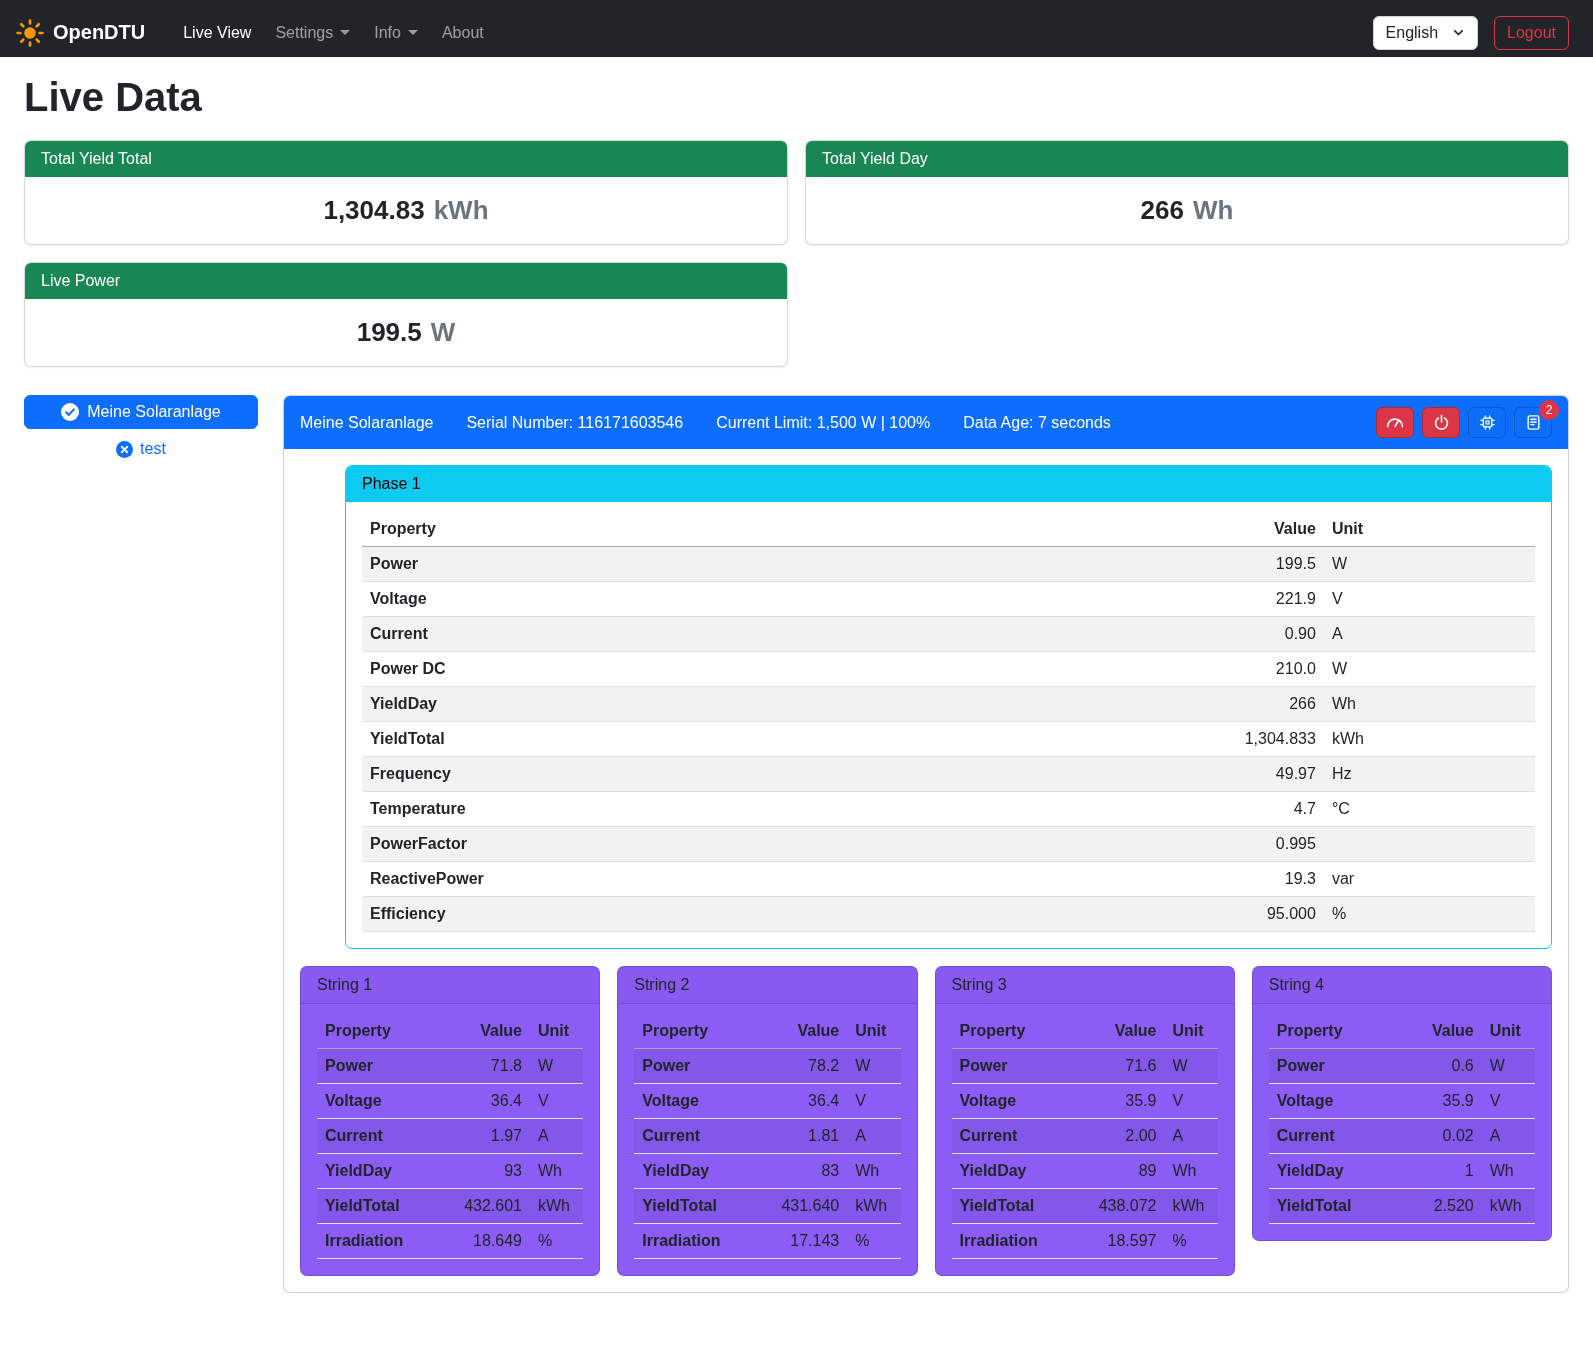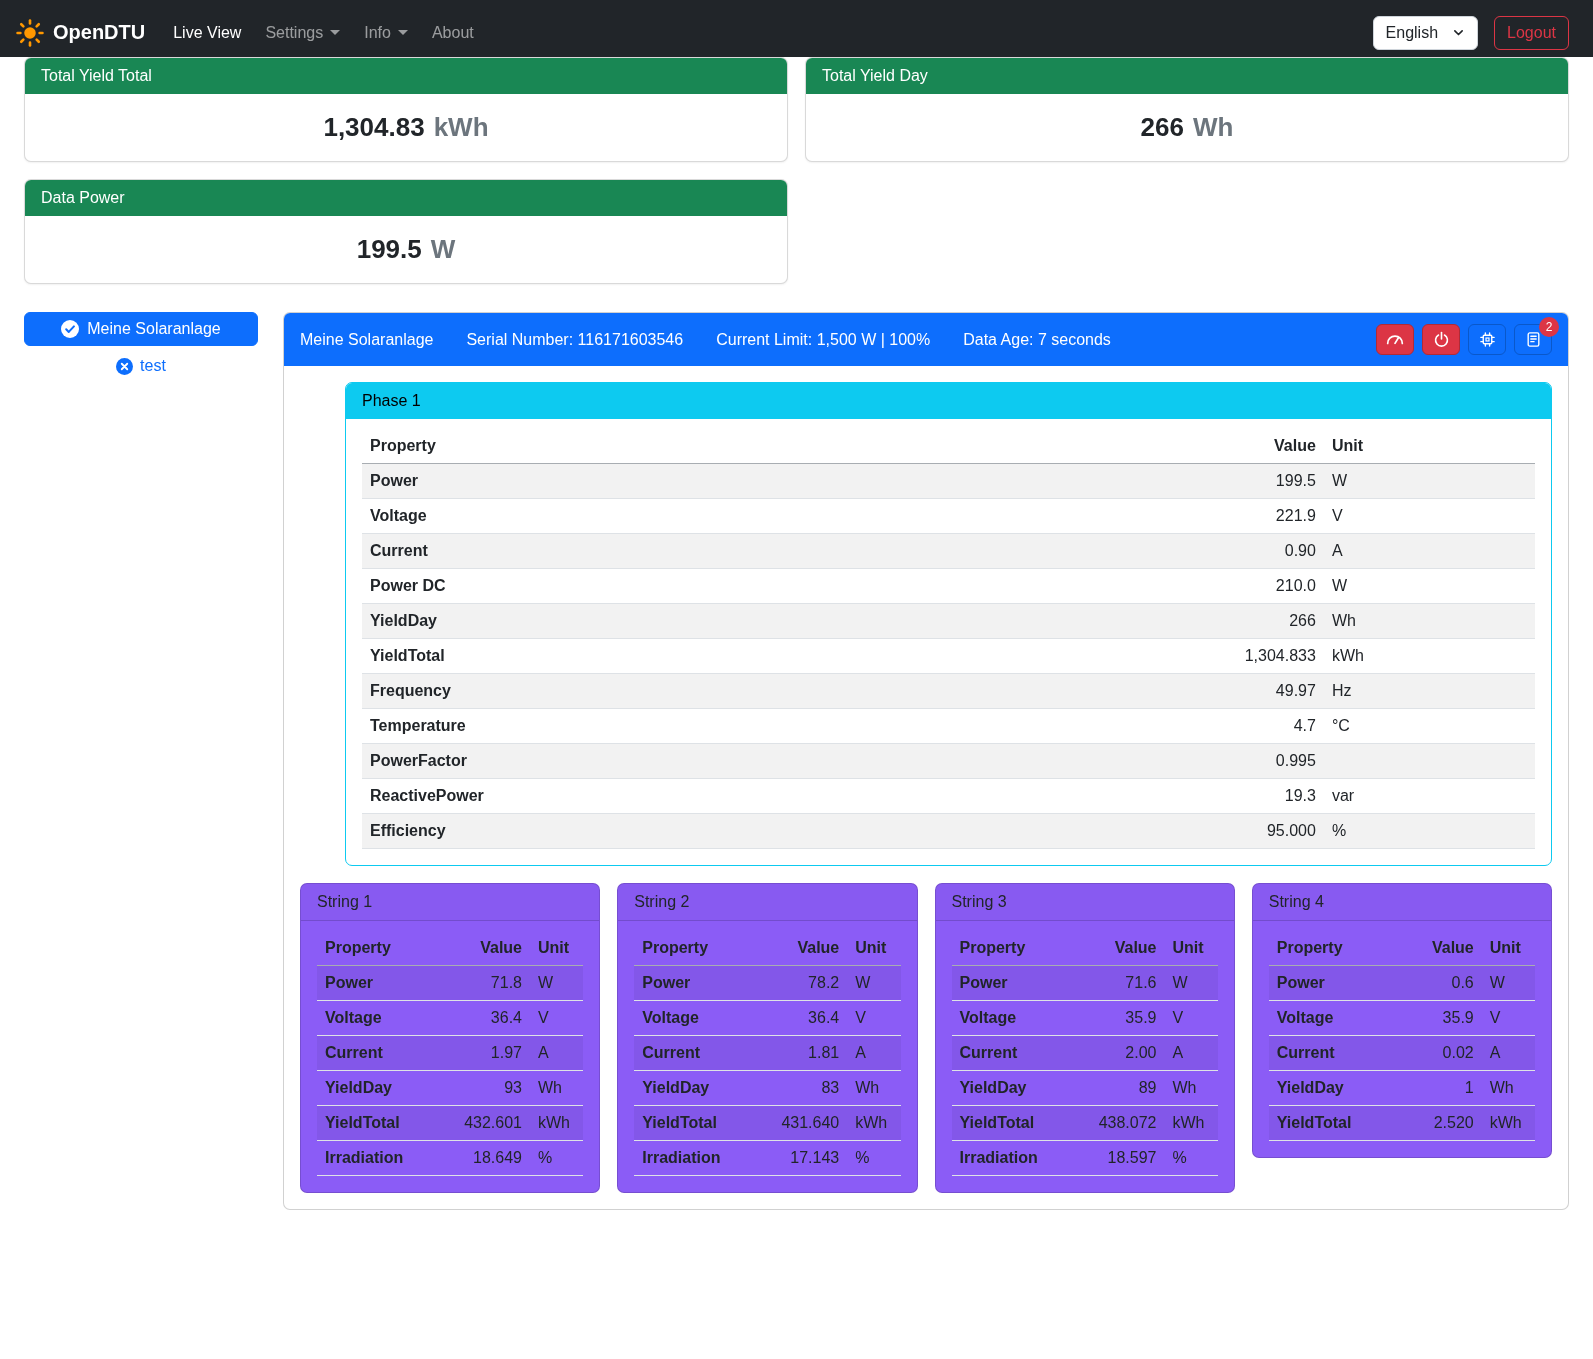--- a/index.html
+++ b/index.html
@@ -10,21 +10,21 @@
     color: #212529;
     width: 1593px;
     min-height: 1359px;
   }
   
   .navbar {
     background: #212529;
     height: 57px;
     display: flex;
     padding: 8px 24px 0 16px;
-    gap: 2px;
+    gap: 12px;
   }
   .brand {
     display: flex; align-items: center; gap: 9px;
     color: #fff; font-size: 20px; font-weight: 700;
     cursor: pointer; margin-right: 14px;
   }
   .nav-links { display: flex; align-items: center; }
   .nav-link {
     color: rgba(255,255,255,.55);
     padding: 8px 8px; margin: 0 4px;
@@ -191,38 +191,39 @@
         <svg width="13" height="13" viewBox="0 0 16 16" fill="none" stroke="#212529" stroke-width="2" stroke-linecap="round" stroke-linejoin="round">
             <path d="M3.5 6l4.5 4.5L12.5 6"></path>
           </svg>
       </span>
     </div>
     <button class="logout-btn">Logout</button>
   </div>
 </nav>
 
 <main class="container">
+  <h1 class="page-title">Live Data</h1>
 
   <div class="summary-grid">
     <div class="summary-card">
       <div class="s-head">Total Yield Total</div>
       <div class="s-body">
         <span class="s-value">1,304.83</span>
         <span class="s-unit">kWh</span>
       </div>
     </div>
     <div class="summary-card">
       <div class="s-head">Total Yield Day</div>
       <div class="s-body">
         <span class="s-value">266</span>
         <span class="s-unit">Wh</span>
       </div>
     </div>
     <div class="summary-card">
-      <div class="s-head">Data Power</div>
+      <div class="s-head">Live Power</div>
       <div class="s-body">
         <span class="s-value">199.5</span>
         <span class="s-unit">W</span>
       </div>
     </div>
   </div>
 
   <div class="content-row">
 
     <aside class="sidebar">

